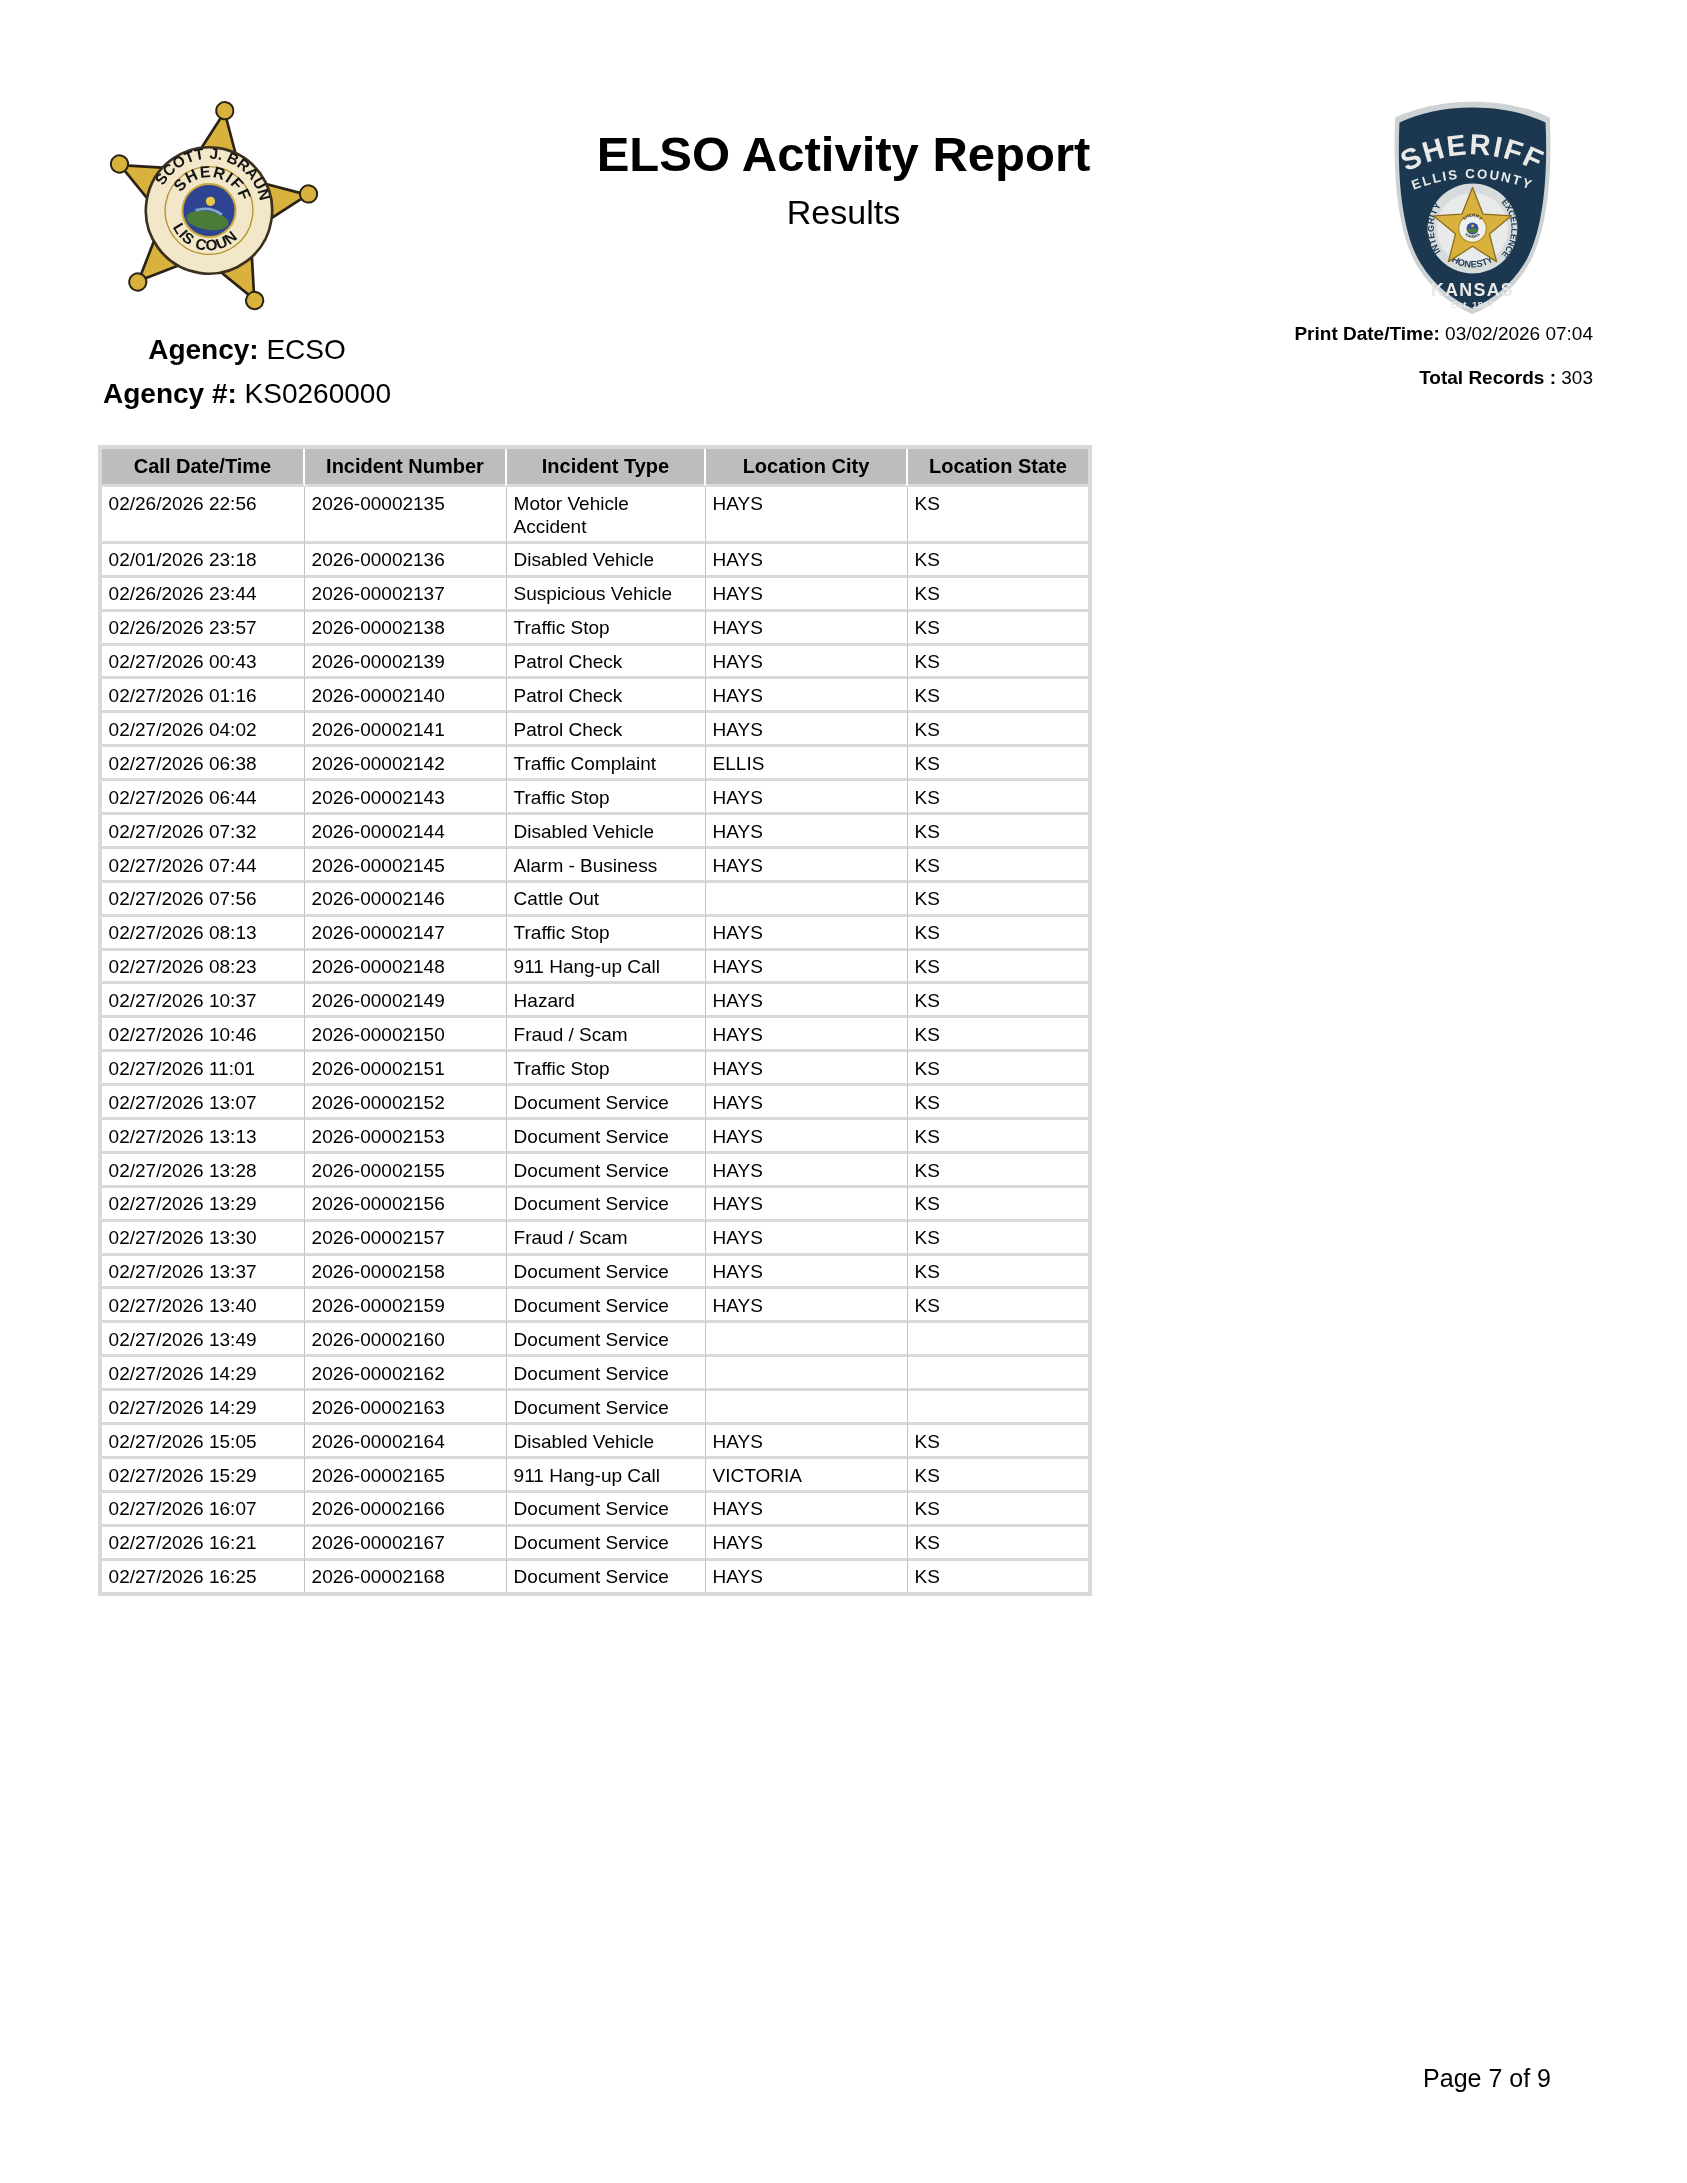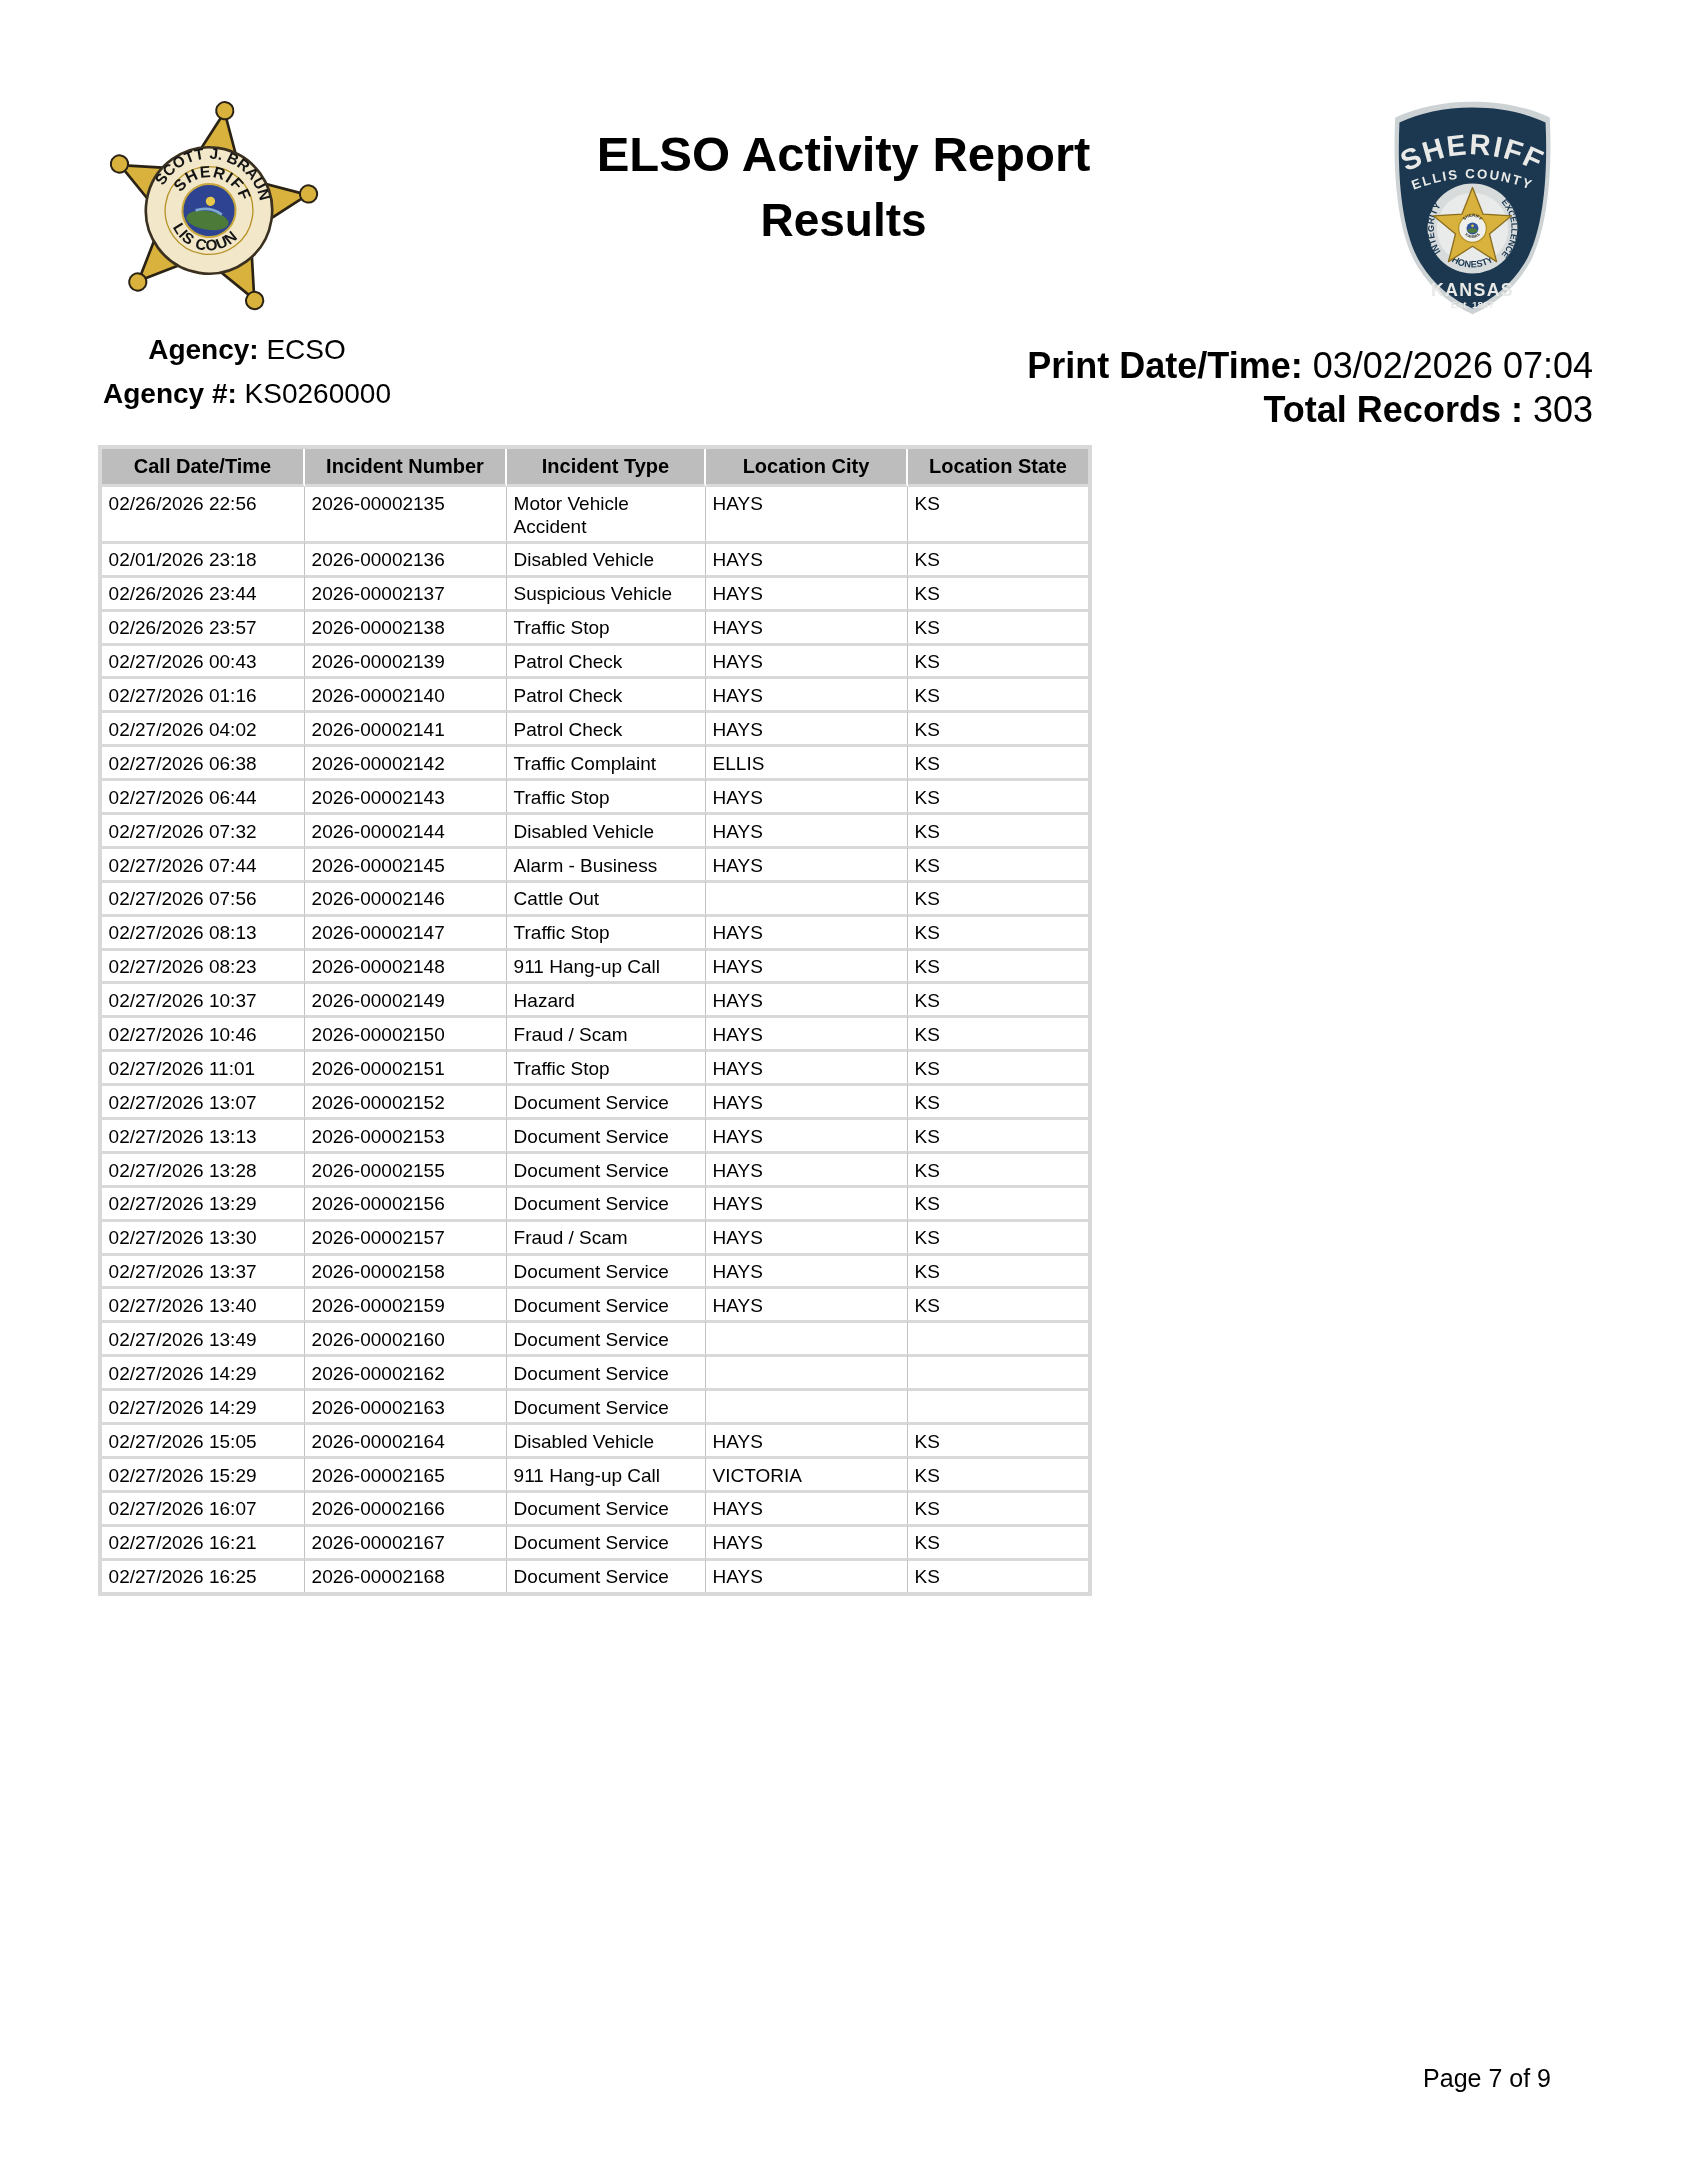--- a/index.html
+++ b/index.html
@@ -21,24 +21,24 @@
     margin:0 auto;overflow:hidden;
   }
   .badge-star{position:absolute;left:96px;top:96px;width:226px;height:229px;}
   .badge-patch{position:absolute;left:1387px;top:99px;width:171px;height:218px;}
   .report-title{
     position:absolute;left:0;right:0;top:112px;text-align:center;
     font-size:49px;font-weight:700;letter-spacing:0px;margin-top:14px;
   }
   .report-subtitle{
     position:absolute;left:0;right:0;top:193px;text-align:center;
-    font-size:46px;font-weight:700;
+    font-size:34px;font-weight:400;
   }
   .agency-block{position:absolute;left:103px;top:328px;font-size:28px;line-height:44px;text-align:center;}
-  .print-block{position:absolute;right:94px;top:344px;font-size:36px;line-height:44px;text-align:right;}
+  .print-block{position:absolute;right:94px;top:312px;font-size:19px;line-height:44px;text-align:right;}
   .lbl{font-weight:700;}
   .val{font-weight:400;}
   .lbl::after{content:" ";}
   table.incidents{
     position:absolute;left:98px;top:445px;width:991px;
     border-collapse:separate;border-spacing:0;table-layout:fixed;
     border:4px solid var(--grid-sep);
   }
   table.incidents th{
     background:var(--header-bg);

